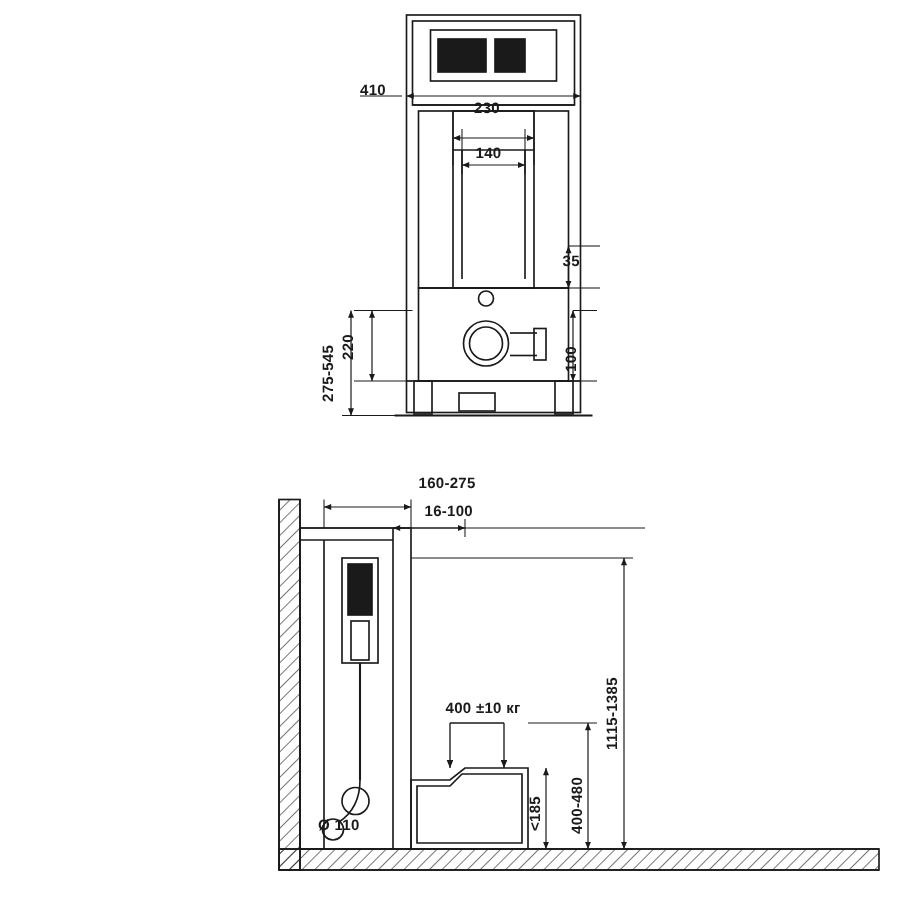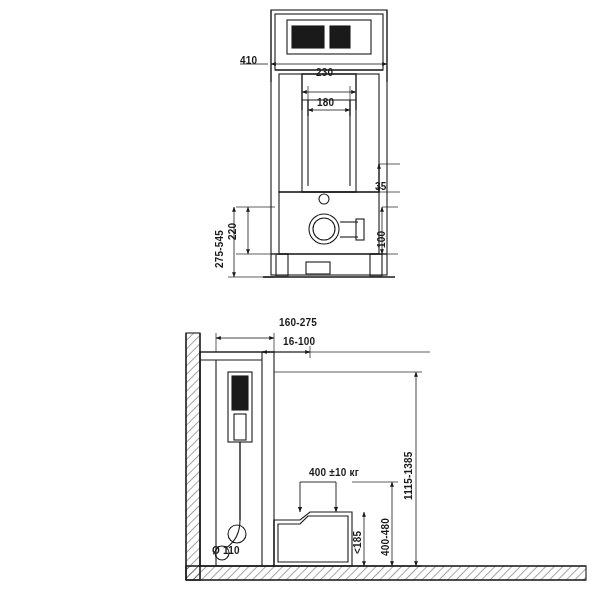--- a/index.html
+++ b/index.html
@@ -167,30 +167,30 @@
       <line x1="352" y1="482" x2="398" y2="482" stroke-width="0.7"></line>
 
       <line x1="364" y1="512" x2="364" y2="566" marker-start="url(#arrow-start)" marker-end="url(#arrow-end)" stroke-width="0.8"></line>
 
       <line x1="222" y1="553" x2="222" y2="553"></line>
     </g>
   </svg>
 
   <div class="dim-label" style="left:240px; top:56px;">410</div>
   <div class="dim-label" style="left:316px; top:68px;">230</div>
-  <div class="dim-label" style="left:317px; top:98px;">180</div>
-  <div class="dim-label" style="left:375px; top:170px;margin-top:12px;">35</div>
+  <div class="dim-label" style="left:317px; top:98px;">140</div>
+  <div class="dim-label" style="left:375px; top:170px;">35</div>
 
   <div class="dim-label vert" style="left:228px; top:240px; transform:rotate(-90deg);">220</div>
   <div class="dim-label vert" style="left:377px; top:248px; transform:rotate(-90deg);">100</div>
   <div class="dim-label vert" style="left:215px; top:268px; transform:rotate(-90deg);">275-545</div>
 
   <div class="dim-label" style="left:279px; top:318px;">160-275</div>
   <div class="dim-label" style="left:283px; top:337px;">16-100</div>
-  <div class="dim-label" style="left:309px; top:468px;">400 ±10 кг</div>
+  <div class="dim-label" style="left:297px; top:468px;">400 ±10 кг</div>
 
   <div class="dim-label vert" style="left:404px; top:500px; transform:rotate(-90deg);">1115-1385</div>
   <div class="dim-label vert" style="left:381px; top:556px; transform:rotate(-90deg);">400-480</div>
   <div class="dim-label vert" style="left:353px; top:554px; transform:rotate(-90deg);">&lt;185</div>
 
   <div class="dim-label" style="left:212px; top:546px;text-align:center;">Ø 110</div>
 
 </div>
 
 </body></html>

